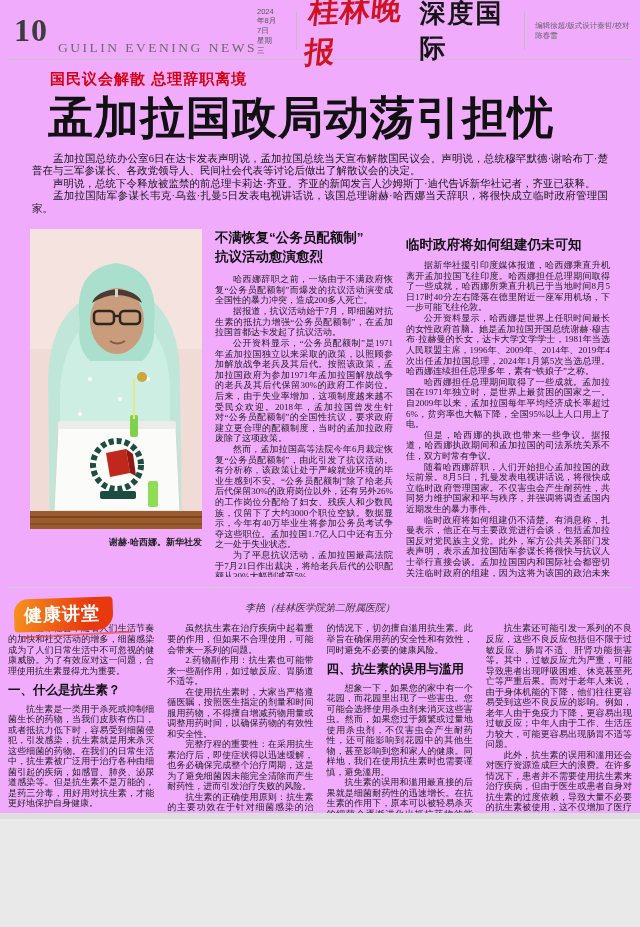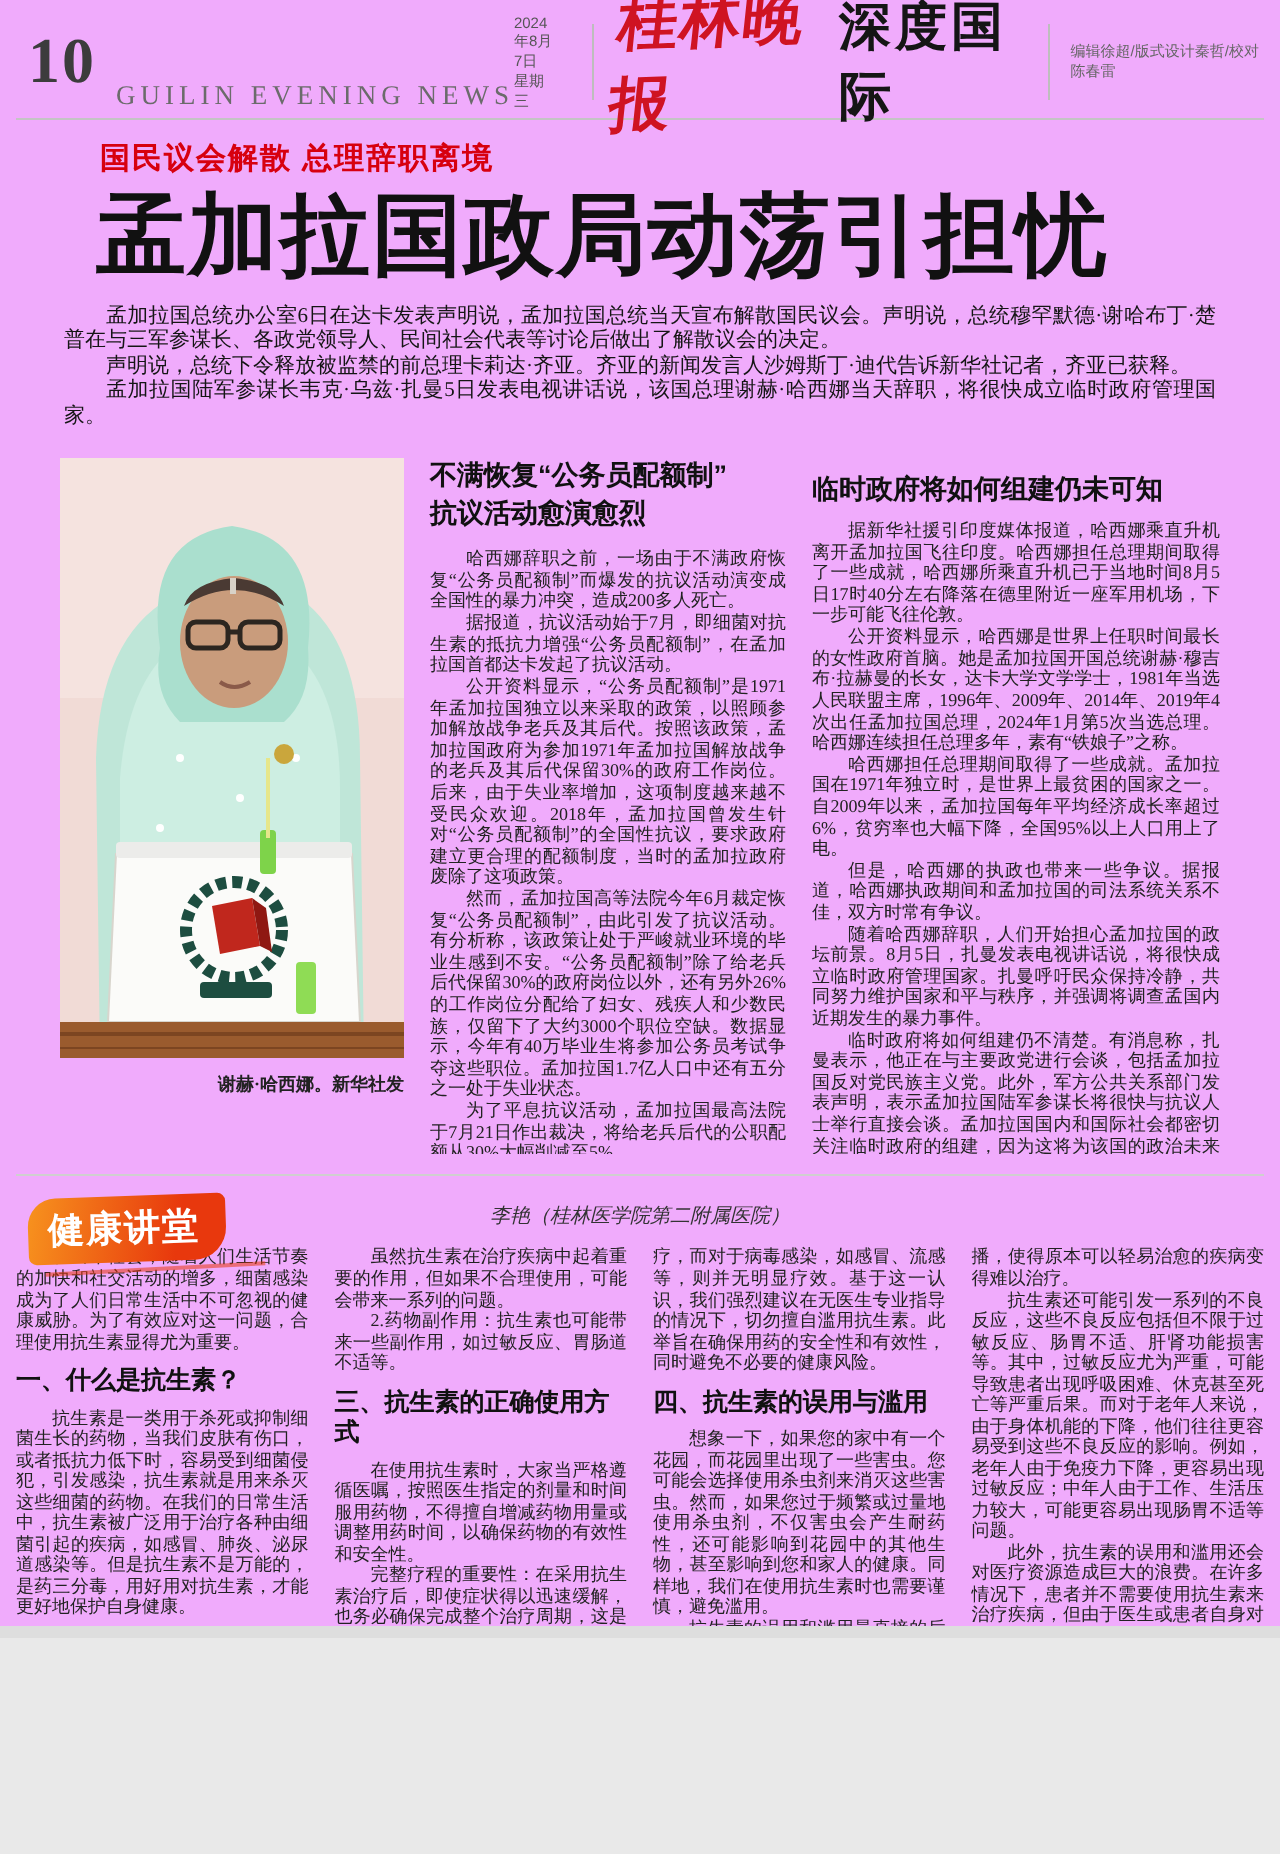--- a/index.html
+++ b/index.html
@@ -136,39 +136,38 @@
           </div>
       </div>
 
       <div class="rightcol">
         <div class="subhead2">临时政府将如何组建仍未可知</div>
         <div class="colbody">
             <p>据新华社援引印度媒体报道，哈西娜乘直升机离开孟加拉国飞往印度。哈西娜担任总理期间取得了一些成就，哈西娜所乘直升机已于当地时间8月5日17时40分左右降落在德里附近一座军用机场，下一步可能飞往伦敦。</p>
             <p>公开资料显示，哈西娜是世界上任职时间最长的女性政府首脑。她是孟加拉国开国总统谢赫·穆吉布·拉赫曼的长女，达卡大学文学学士，1981年当选人民联盟主席，1996年、2009年、2014年、2019年4次出任孟加拉国总理，2024年1月第5次当选总理。哈西娜连续担任总理多年，素有“铁娘子”之称。</p>
             <p>哈西娜担任总理期间取得了一些成就。孟加拉国在1971年独立时，是世界上最贫困的国家之一。自2009年以来，孟加拉国每年平均经济成长率超过6%，贫穷率也大幅下降，全国95%以上人口用上了电。</p>
             <p>但是，哈西娜的执政也带来一些争议。据报道，哈西娜执政期间和孟加拉国的司法系统关系不佳，双方时常有争议。</p>
-            <p>随着哈西娜辞职，人们开始担心孟加拉国的政坛前景。8月5日，扎曼发表电视讲话说，将很快成立临时政府管理国家。扎曼呼吁民众保持冷静，共同努力维护国家和平与秩序，并强调将调查孟国内近期发生的暴力事件。</p>
+            <p>随着哈西娜辞职，人们开始担心孟加拉国的政坛前景。8月5日，扎曼发表电视讲话说，将很快成立临时政府管理国家。不仅害虫会产生耐药性，共同努力维护国家和平与秩序，并强调将调查孟国内近期发生的暴力事件。</p>
             <p>临时政府将如何组建仍不清楚。有消息称，扎曼表示，他正在与主要政党进行会谈，包括孟加拉国反对党民族主义党。此外，军方公共关系部门发表声明，表示孟加拉国陆军参谋长将很快与抗议人士举行直接会谈。孟加拉国国内和国际社会都密切关注临时政府的组建，因为这将为该国的政治未来定下基调。</p>
           </div>
 
       </div>
     </div>
   </div>
 
   <div class="health">
     <div class="h-banner">健康讲堂</div>
     <div class="h-byline">李艳（桂林医学院第二附属医院）</div>
     <div class="h-body">
         <p>在当今社会，随着人们生活节奏的加快和社交活动的增多，细菌感染成为了人们日常生活中不可忽视的健康威胁。为了有效应对这一问题，合理使用抗生素显得尤为重要。</p>
         <h3 class="sec-head">一、什么是抗生素？</h3>
         <p>抗生素是一类用于杀死或抑制细菌生长的药物，当我们皮肤有伤口，或者抵抗力低下时，容易受到细菌侵犯，引发感染，抗生素就是用来杀灭这些细菌的药物。在我们的日常生活中，抗生素被广泛用于治疗各种由细菌引起的疾病，如感冒、肺炎、泌尿道感染等。但是抗生素不是万能的，是药三分毒，用好用对抗生素，才能更好地保护自身健康。</p>
         <h3 class="sec-head">二、为什么要合理使用抗生素？</h3>
         <p>虽然抗生素在治疗疾病中起着重要的作用，但如果不合理使用，可能会带来一系列的问题。</p>
         <p>2.药物副作用：抗生素也可能带来一些副作用，如过敏反应、胃肠道不适等。</p>
-        <h3 class="sec-head">三、抗生素的正确使用方式</h3>
         <p>在使用抗生素时，大家当严格遵循医嘱，按照医生指定的剂量和时间服用药物，不得擅自增减药物用量或调整用药时间，以确保药物的有效性和安全性。</p>
         <p>完整疗程的重要性：在采用抗生素治疗后，即使症状得以迅速缓解，也务必确保完成整个治疗周期，这是为了避免细菌因未能完全清除而产生耐药性，进而引发治疗失败的风险。</p>
         <p>抗生素的正确使用原则：抗生素的主要功效在于针对细菌感染的治疗，而对于病毒感染，如感冒、流感等，则并无明显疗效。基于这一认识，我们强烈建议在无医生专业指导的情况下，切勿擅自滥用抗生素。此举旨在确保用药的安全性和有效性，同时避免不必要的健康风险。</p>
         <h3 class="sec-head">四、抗生素的误用与滥用</h3>
         <p>想象一下，如果您的家中有一个花园，而花园里出现了一些害虫。您可能会选择使用杀虫剂来消灭这些害虫。然而，如果您过于频繁或过量地使用杀虫剂，不仅害虫会产生耐药性，还可能影响到花园中的其他生物，甚至影响到您和家人的健康。同样地，我们在使用抗生素时也需要谨慎，避免滥用。</p>
         <p>抗生素的误用和滥用最直接的后果就是细菌耐药性的迅速增长。在抗生素的作用下，原本可以被轻易杀灭的细菌会逐渐进化出抵抗药物的能力，这种能力在细菌种群中迅速传播，使得原本可以轻易治愈的疾病变得难以治疗。</p>
         <p>抗生素还可能引发一系列的不良反应，这些不良反应包括但不限于过敏反应、肠胃不适、肝肾功能损害等。其中，过敏反应尤为严重，可能导致患者出现呼吸困难、休克甚至死亡等严重后果。而对于老年人来说，由于身体机能的下降，他们往往更容易受到这些不良反应的影响。例如，老年人由于免疫力下降，更容易出现过敏反应；中年人由于工作、生活压力较大，可能更容易出现肠胃不适等问题。</p>
         <p>此外，抗生素的误用和滥用还会对医疗资源造成巨大的浪费。在许多情况下，患者并不需要使用抗生素来治疗疾病，但由于医生或患者自身对抗生素的过度依赖，导致大量不必要的抗生素被使用，这不仅增加了医疗成本，也加剧了医疗资源的紧张程度。</p>
       </div>
   </div>

